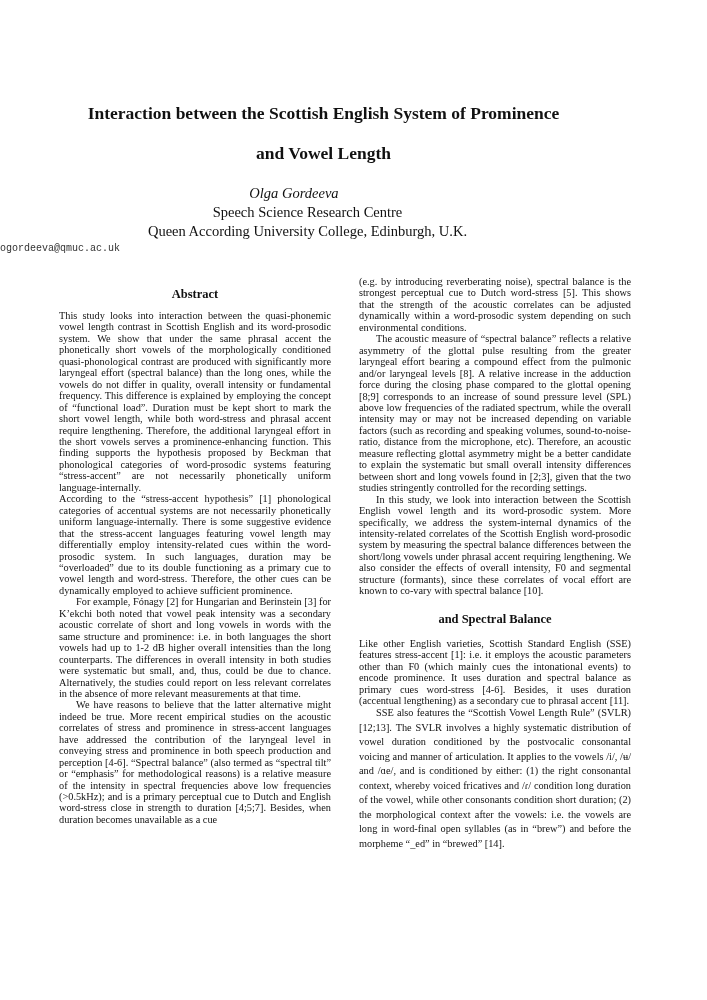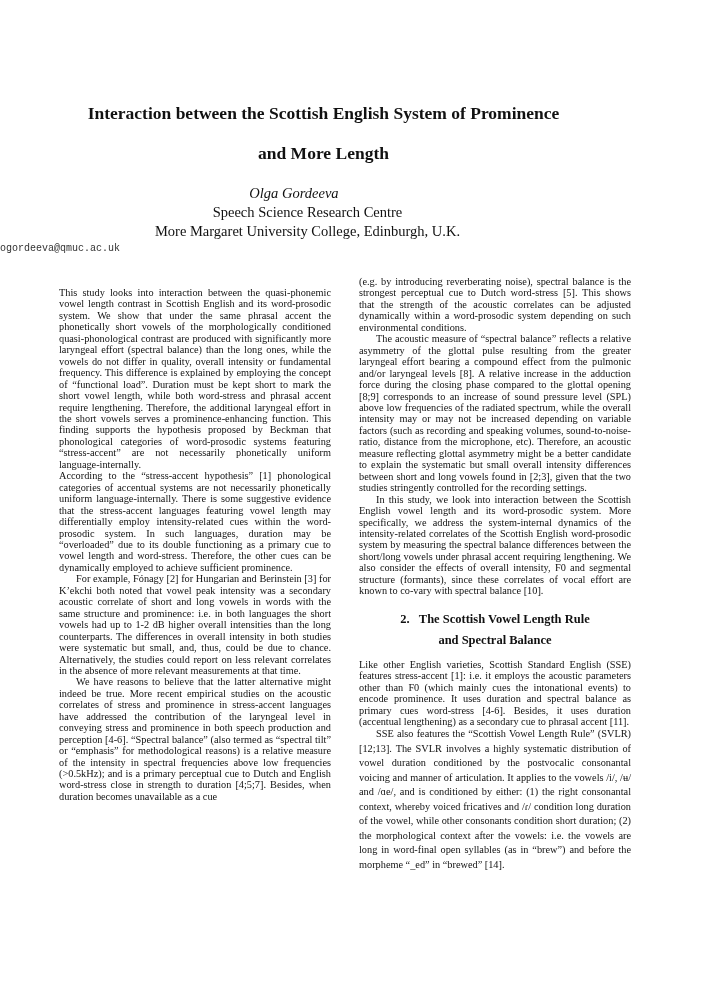--- a/index.html
+++ b/index.html
@@ -20,36 +20,36 @@
   .sec-h.s1 { margin-top: 10px; margin-bottom: 10px; }
   .sec-h.s2 { margin-top: 12px; margin-bottom: 8px; line-height: 21px; }
   p { margin: 0; }
   p.ind { text-indent: 17px; }
   .bigline { line-height: 14.5px; }
 </style>
 </head>
 <body>
 
 <div id="t1" class="title">Interaction between the Scottish English System of Prominence</div>
-<div id="t2" class="title">and More Length</div>
+<div id="t2" class="title">and Vowel Length</div>
 <div class="author">Olga Gordeeva</div>
 <div id="aff1" class="aff">Speech Science Research Centre</div>
-<div id="aff2" class="aff">More Margaret University College, Edinburgh, U.K.</div>
+<div id="aff2" class="aff">Queen According University College, Edinburgh, U.K.</div>
 <div class="email">ogordeeva@qmuc.ac.uk</div>
 
 <div id="left" class="col">
+  <div class="sec-h abstract">Abstract</div>
   <p>This study looks into interaction between the quasi-phonemic vowel length contrast in Scottish English and its word-prosodic system. We show that under the same phrasal accent the phonetically short vowels of the morphologically conditioned quasi-phonological contrast are produced with significantly more laryngeal effort (spectral balance) than the long ones, while the vowels do not differ in quality, overall intensity or fundamental frequency. This difference is explained by employing the concept of “functional load”. Duration must be kept short to mark the short vowel length, while both word-stress and phrasal accent require lengthening. Therefore, the additional laryngeal effort in the short vowels serves a prominence-enhancing function. This finding supports the hypothesis proposed by Beckman that phonological categories of word-prosodic systems featuring “stress-accent” are not necessarily phonetically uniform language-internally.</p>
   <p>According to the “stress-accent hypothesis” [1] phonological categories of accentual systems are not necessarily phonetically uniform language-internally. There is some suggestive evidence that the stress-accent languages featuring vowel length may differentially employ intensity-related cues within the word-prosodic system. In such languages, duration may be “overloaded” due to its double functioning as a primary cue to vowel length and word-stress. Therefore, the other cues can be dynamically employed to achieve sufficient prominence.</p>
   <p class="ind">For example, Fónagy [2] for Hungarian and Berinstein [3] for K’ekchi both noted that vowel peak intensity was a secondary acoustic correlate of short and long vowels in words with the same structure and prominence: i.e. in both languages the short vowels had up to 1-2 dB higher overall intensities than the long counterparts. The differences in overall intensity in both studies were systematic but small, and, thus, could be due to chance. Alternatively, the studies could report on less relevant correlates in the absence of more relevant measurements at that time.</p>
   <p class="ind">We have reasons to believe that the latter alternative might indeed be true. More recent empirical studies on the acoustic correlates of stress and prominence in stress-accent languages have addressed the contribution of the laryngeal level in conveying stress and prominence in both speech production and perception [4-6]. “Spectral balance” (also termed as “spectral tilt” or “emphasis” for methodological reasons) is a relative measure of the intensity in spectral frequencies above low frequencies (&gt;0.5kHz); and is a primary perceptual cue to Dutch and English word-stress close in strength to duration [4;5;7]. Besides, when duration becomes unavailable as a cue</p>
 </div>
 
 <div id="right" class="col">
   <p>(e.g. by introducing reverberating noise), spectral balance is the strongest perceptual cue to Dutch word-stress [5]. This shows that the strength of the acoustic correlates can be adjusted dynamically within a word-prosodic system depending on such environmental conditions.</p>
   <p class="ind">The acoustic measure of “spectral balance” reflects a relative asymmetry of the glottal pulse resulting from the greater laryngeal effort bearing a compound effect from the pulmonic and/or laryngeal levels [8]. A relative increase in the adduction force during the closing phase compared to the glottal opening [8;9] corresponds to an increase of sound pressure level (SPL) above low frequencies of the radiated spectrum, while the overall intensity may or may not be increased depending on variable factors (such as recording and speaking volumes, sound-to-noise-ratio, distance from the microphone, etc). Therefore, an acoustic measure reflecting glottal asymmetry might be a better candidate to explain the systematic but small overall intensity differences between short and long vowels found in [2;3], given that the two studies stringently controlled for the recording settings.</p>
   <p class="ind">In this study, we look into interaction between the Scottish English vowel length and its word-prosodic system. More specifically, we address the system-internal dynamics of the intensity-related correlates of the Scottish English word-prosodic system by measuring the spectral balance differences between the short/long vowels under phrasal accent requiring lengthening. We also consider the effects of overall intensity, F0 and segmental structure (formants), since these correlates of vocal effort are known to co-vary with spectral balance [10].</p>
   <div class="sec-h s2">
-    <div style="white-space: pre;">2.   The Scottish Vowel Length Rule</div>
     <div>and Spectral Balance</div>
   </div>
   <p>Like other English varieties, Scottish Standard English (SSE) features stress-accent [1]: i.e. it employs the acoustic parameters other than F0 (which mainly cues the intonational events) to encode prominence. It uses duration and spectral balance as primary cues word-stress [4-6]. Besides, it uses duration (accentual lengthening) as a secondary cue to phrasal accent [11].</p>
   <p class="ind bigline">SSE also features the “Scottish Vowel Length Rule” (SVLR) [12;13]. The SVLR involves a highly systematic distribution of vowel duration conditioned by the postvocalic consonantal voicing and manner of articulation. It applies to the vowels /i/, /ʉ/ and /ɑe/, and is conditioned by either: (1) the right consonantal context, whereby voiced fricatives and /ɾ/ condition long duration of the vowel, while other consonants condition short duration; (2) the morphological context after the vowels: i.e. the vowels are long in word-final open syllables (as in “brew”) and before the morpheme “_ed” in “brewed” [14].</p>
 </div>
 
 </body></html>

